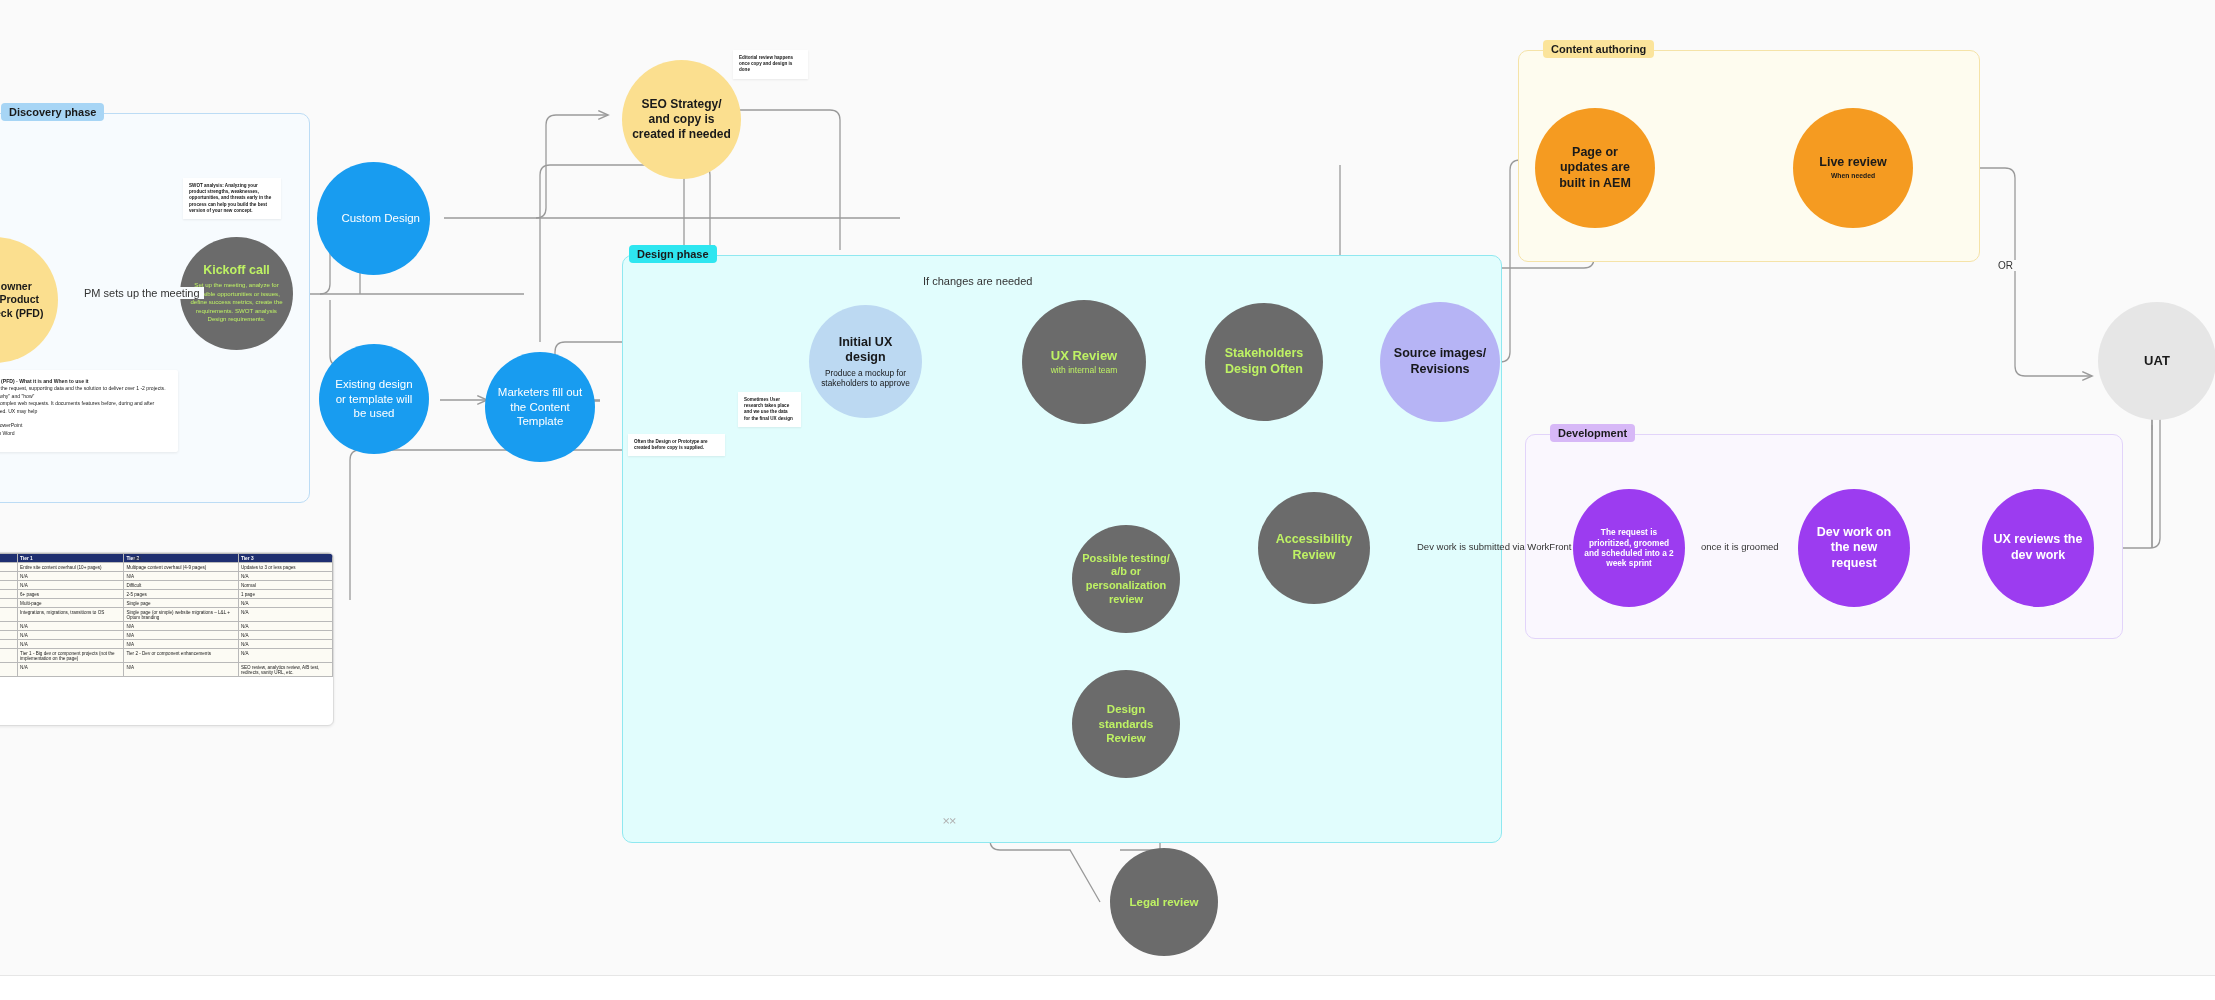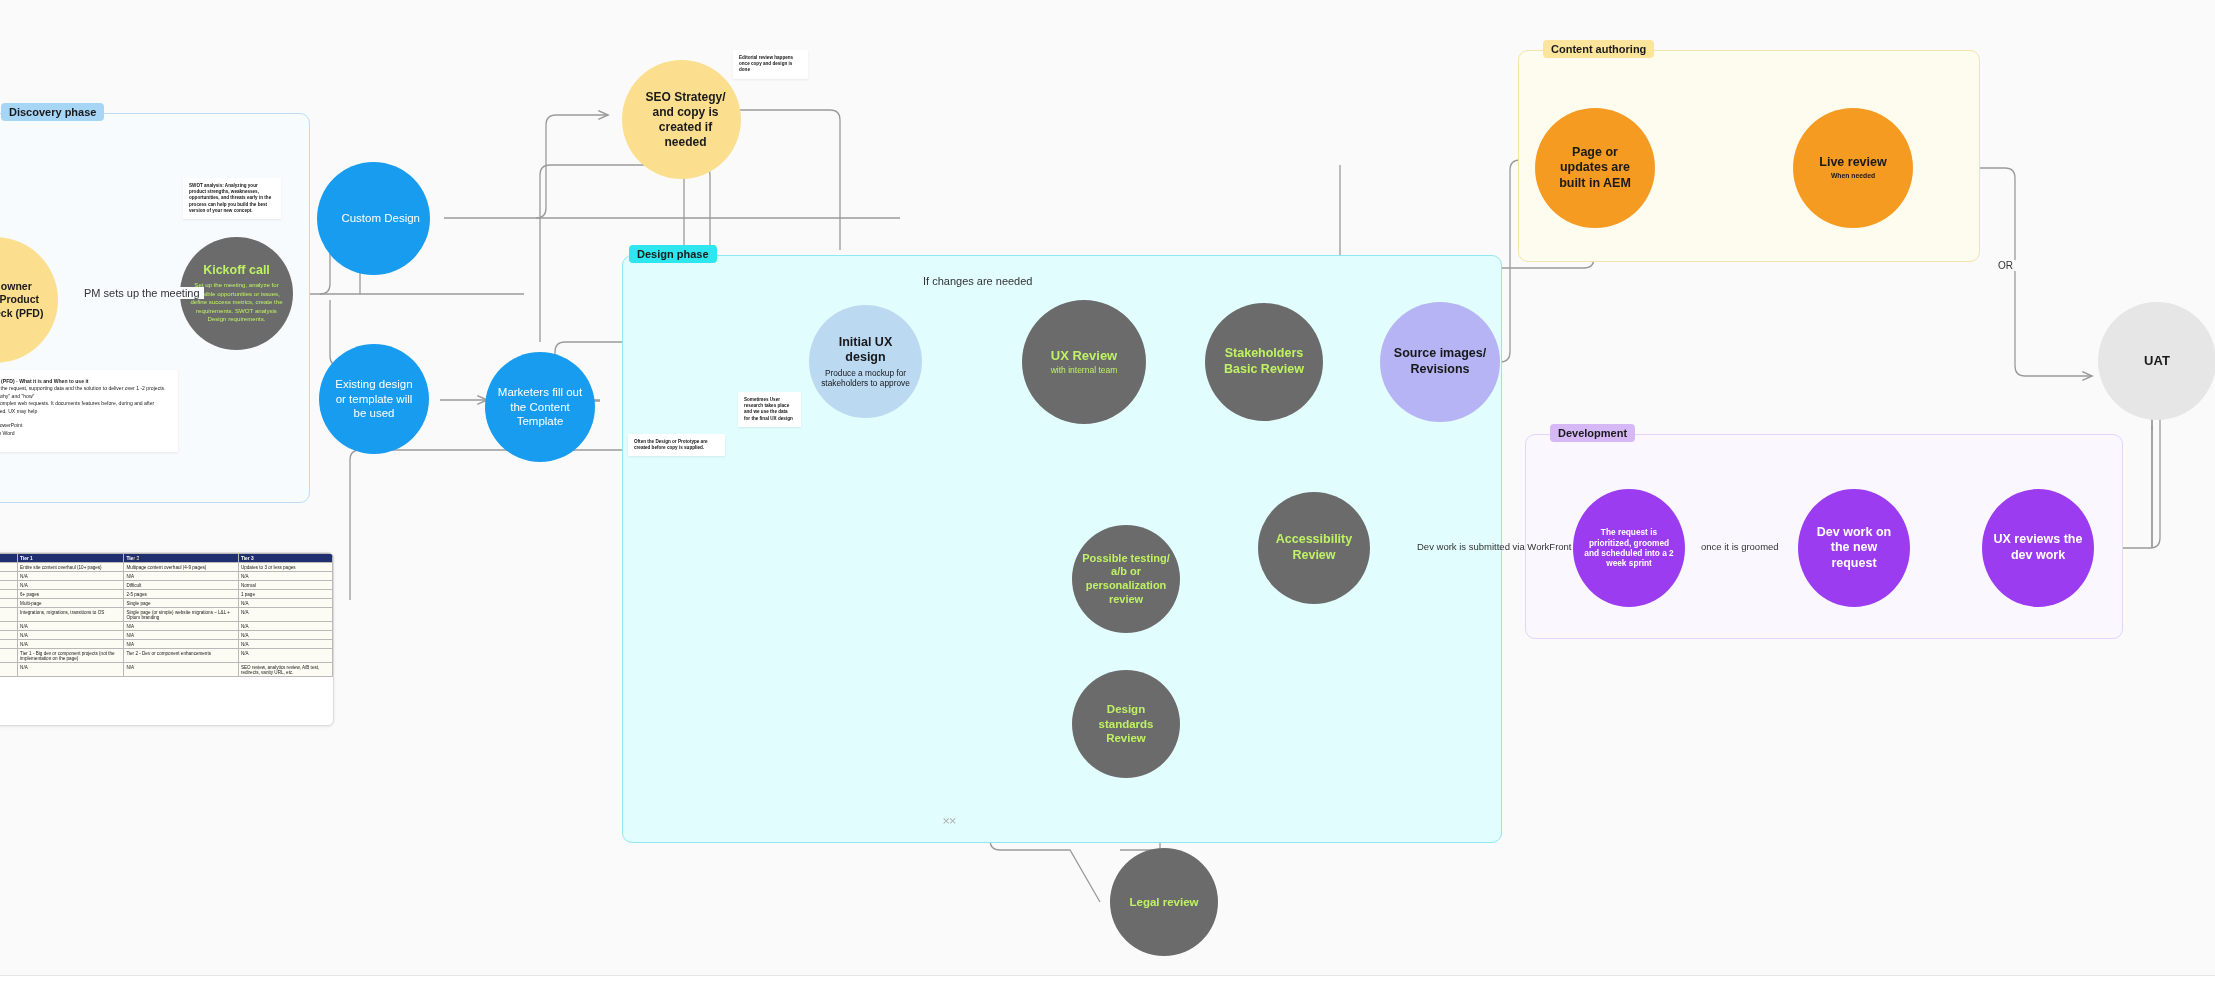--- a/index.html
+++ b/index.html
@@ -206,21 +206,21 @@
   <div class="node c-yellow" style="left:-68px;top:237px;width:126px;height:126px;font-size:10.5px;padding:0 12px;">
     <span class="t">Product owner creates a Product Feature Deck (PFD)</span>
   </div>
 
   <div class="node c-gray" style="left:180px;top:237px;width:113px;height:113px;padding:0 9px;">
     <span class="t" style="font-size:12.5px;margin-bottom:2px;">Kickoff call</span>
     <span class="s" style="font-size:6.1px;line-height:1.4;">Set up the meeting, analyze for possible opportunities or issues, define success metrics, create the requirements. SWOT analysis Design requirements.</span>
   </div>
 
   <div class="node c-yellow2" style="left:622px;top:60px;width:119px;height:119px;padding:0 10px;">
-    <span class="t" style="font-size:12px;margin-left:8px;">SEO Strategy/ and copy is created if needed</span>
+    <span class="t" style="font-size:12px;">SEO Strategy/ and copy is created if needed</span>
   </div>
 
   <div class="node c-blue" style="left:317px;top:162px;width:113px;height:113px;padding:0 10px;align-items:flex-end;">
     <span class="t" style="font-size:11.5px;font-weight:400;">Custom Design</span>
   </div>
 
   <div class="node c-blue" style="left:319px;top:344px;width:110px;height:110px;padding:0 10px;">
     <span class="t" style="font-size:11.5px;font-weight:400;">Existing design or template will be used</span>
   </div>
 
@@ -233,21 +233,21 @@
     <span class="t" style="font-size:12.5px;">Initial UX design</span>
     <span class="s" style="font-size:8.3px;margin-top:2px;">Produce a mockup for stakeholders to approve</span>
   </div>
 
   <div class="node c-gray" style="left:1022px;top:300px;width:124px;height:124px;padding:0 10px;">
     <span class="t" style="font-size:13px;">UX Review</span>
     <span class="s" style="font-size:8.5px;margin-top:1px;">with internal team</span>
   </div>
 
   <div class="node c-gray" style="left:1205px;top:303px;width:118px;height:118px;padding:0 10px;">
-    <span class="t" style="font-size:12.5px;">Stakeholders Basic Review</span>
+    <span class="t" style="font-size:12.5px;">Stakeholders Design Often</span>
   </div>
 
   <div class="node c-purple" style="left:1380px;top:302px;width:120px;height:120px;padding:0 10px;">
     <span class="t" style="font-size:12.5px;">Source images/ Revisions</span>
   </div>
 
   <div class="node c-gray" style="left:1072px;top:525px;width:108px;height:108px;padding:0 8px;">
     <span class="t" style="font-size:11px;">Possible testing/ a/b or personalization review</span>
   </div>
 

